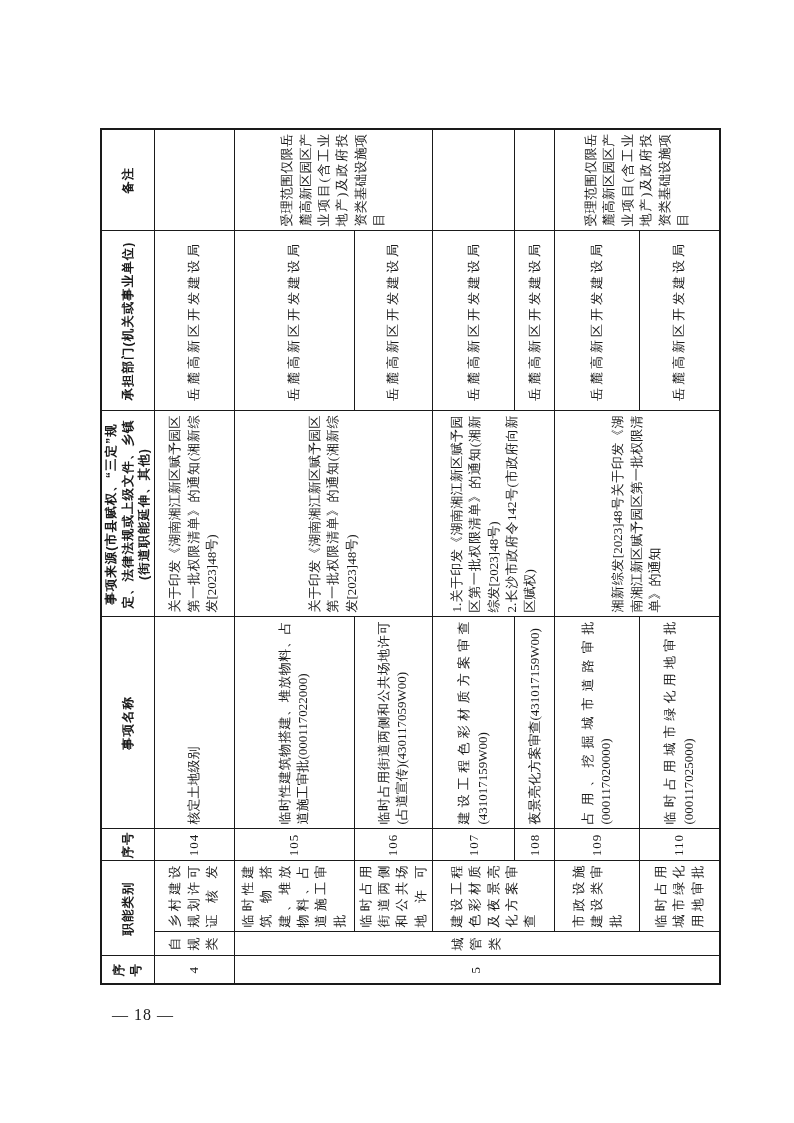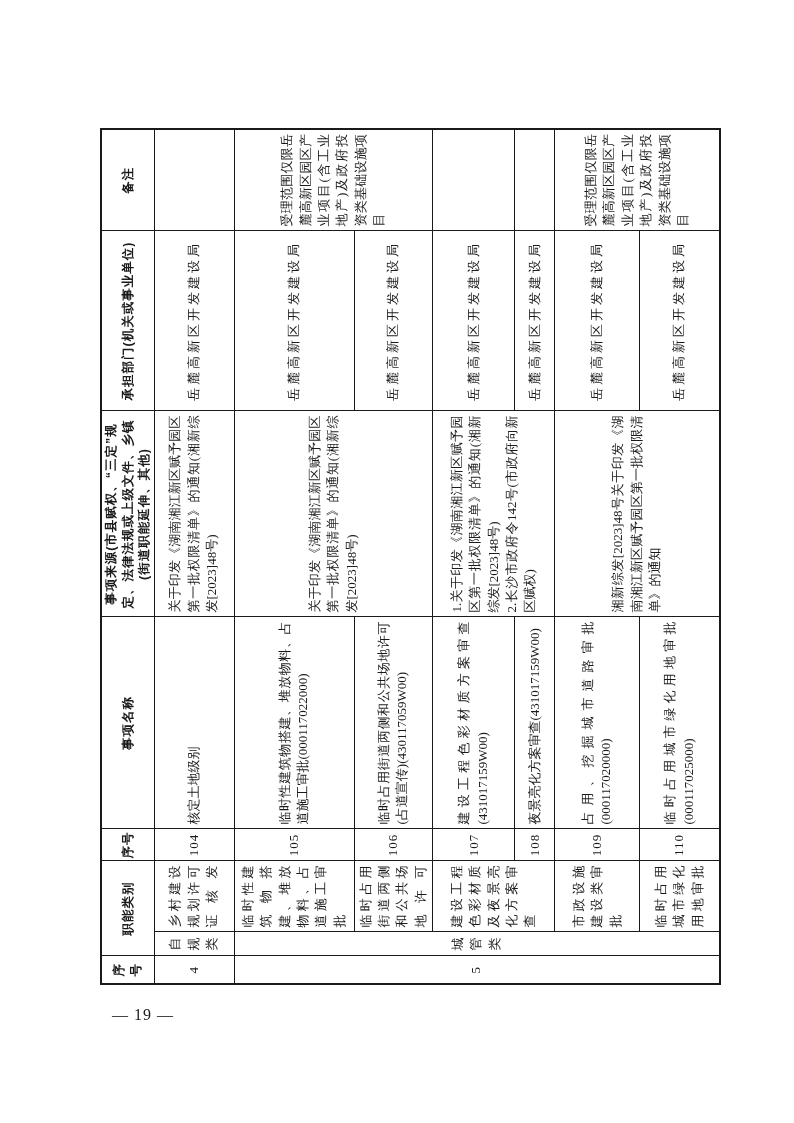--- a/index.html
+++ b/index.html
@@ -142,15 +142,15 @@
         <td class="func">临时占用城市绿化用地审批</td>
         <td class="num">110</td>
         <td class="name">临时占用城市绿化用地审批(000117025000)</td>
         <td class="dept">岳麓高新区开发建设局</td>
       </tr>
 
     </tbody>
       </table>
   </div>
 
-  <div class="pageno">— 19 —</div>
+  <div class="pageno">— 18 —</div>
 
 </div>
 
 </body></html>

